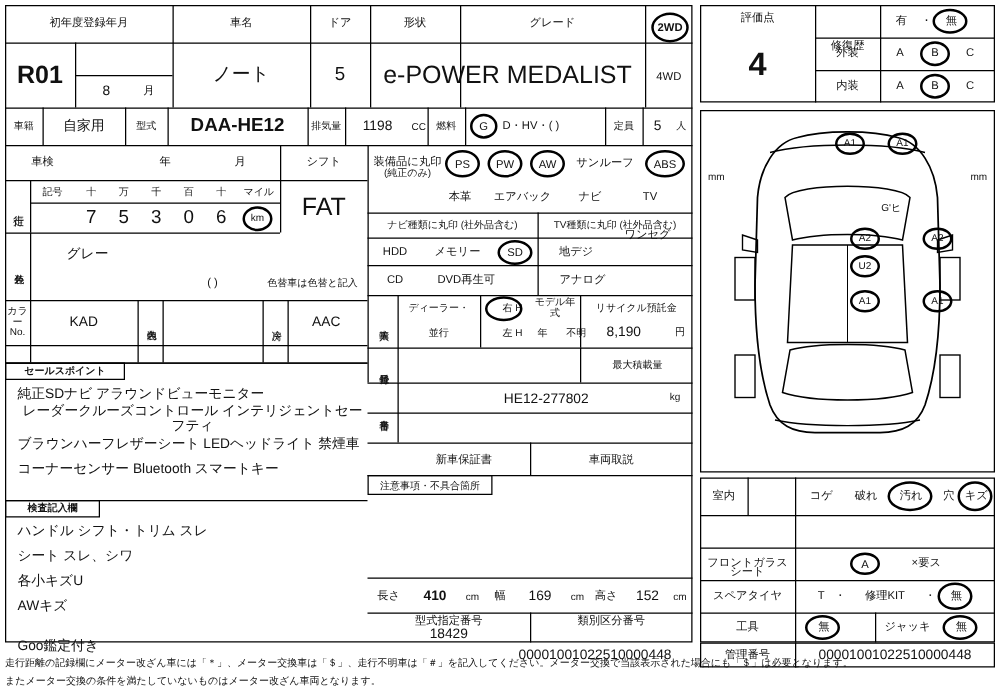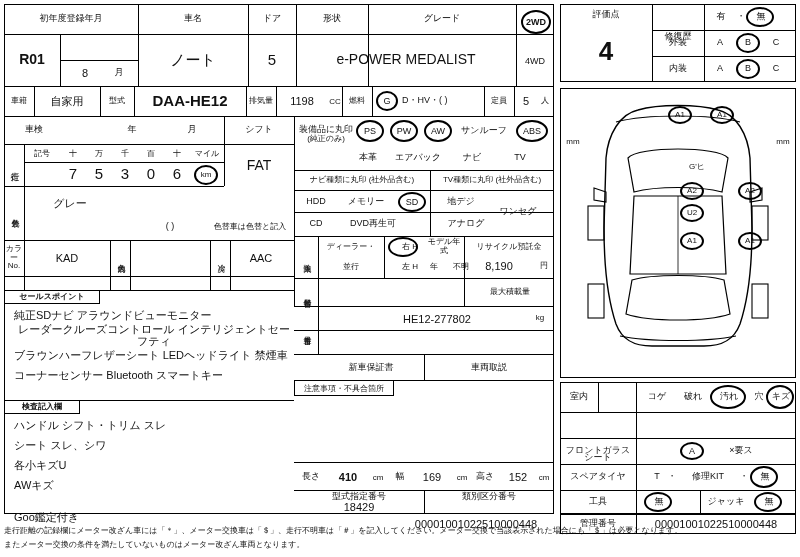--- a/index.html
+++ b/index.html
@@ -4,21 +4,21 @@
 <style>
   html,body{margin:0;padding:0;background:#fff;}
   body{width:800px;height:557px;font-family:"Liberation Sans",sans-serif;color:#111;}
   .sheet{position:relative;width:800px;height:557px;}
   .box{position:absolute;box-sizing:border-box;border:1px solid #000;}
   .lbl{position:absolute;box-sizing:border-box;display:flex;align-items:center;justify-content:center;text-align:center;line-height:1.1;}
   .tiny{font-size:8px;}
   .sm{font-size:9px;}
   .md{font-size:11px;}
   .lg{font-size:15px;}
-  .xl{font-size:14px;}
+  .xl{font-size:20px;}
   .xxl{font-size:26px;}
   .b{font-weight:bold;}
   .left{justify-content:flex-start;}
   .circ{position:absolute;border:2px solid #000;border-radius:50%;box-sizing:border-box;display:flex;align-items:center;justify-content:center;text-align:center;line-height:1;}
   .ell{position:absolute;border:2px solid #000;border-radius:50%;box-sizing:border-box;}
   .hl{position:absolute;background:#000;height:1px;}
   .vl{position:absolute;background:#000;width:1px;}
 </style>
 </head>
 <body>
@@ -163,21 +163,21 @@
   <div class="lbl tiny" style="left:294px;top:171px;width:136px;height:19px;">ナビ種類に丸印 (社外品含む)</div>
   <div class="lbl tiny" style="left:430px;top:171px;width:124px;height:19px;">TV種類に丸印 (社外品含む)</div>
 
   <div class="lbl sm" style="left:296px;top:191px;width:40px;height:21px;">HDD</div>
   <div class="lbl sm" style="left:340px;top:191px;width:52px;height:21px;">メモリー</div>
   <div class="circ sm" style="left:398px;top:192px;width:28px;height:20px;">SD</div>
   <div class="lbl sm" style="left:296px;top:213px;width:40px;height:22px;">CD</div>
   <div class="lbl sm" style="left:338px;top:213px;width:70px;height:22px;">DVD再生可</div>
 
   <div class="lbl sm" style="left:436px;top:191px;width:50px;height:21px;">地デジ</div>
-  <div class="lbl sm" style="left:490px;top:201px;width:56px;height:21px;">ワンセグ</div>
+  <div class="lbl sm" style="left:490px;top:177px;width:56px;height:21px;">ワンセグ</div>
   <div class="lbl sm" style="left:436px;top:213px;width:60px;height:22px;">アナログ</div>
 
   <div class="hl" style="left:4px;top:240px;width:290px;"></div>
   <div class="hl" style="left:4px;top:276px;width:290px;"></div>
   <div class="hl" style="left:4px;top:290px;width:290px;"></div>
   <div class="vl" style="left:24px;top:186px;height:54px;"></div>
   <div class="vl" style="left:24px;top:240px;height:50px;"></div>
   <div class="vl" style="left:110px;top:240px;height:50px;"></div>
   <div class="vl" style="left:130px;top:240px;height:50px;"></div>
   <div class="vl" style="left:210px;top:240px;height:50px;"></div>
@@ -299,21 +299,21 @@
     <line x1="118" y1="108" x2="118" y2="186" stroke="#000" stroke-width="0.8"></line>
   </svg>
 
   <div class="circ tiny" style="left:668px;top:106px;width:24px;height:18px;">A1</div>
   <div class="circ tiny" style="left:710px;top:106px;width:24px;height:18px;">A1</div>
   <div class="circ tiny" style="left:680px;top:182px;width:24px;height:18px;">A2</div>
   <div class="circ tiny" style="left:738px;top:182px;width:24px;height:18px;">A2</div>
   <div class="circ tiny" style="left:680px;top:204px;width:24px;height:18px;">U2</div>
   <div class="circ tiny" style="left:680px;top:232px;width:24px;height:18px;">A1</div>
   <div class="circ tiny" style="left:738px;top:232px;width:24px;height:18px;">A1</div>
-  <div class="lbl tiny" style="left:680px;top:160px;width:34px;height:14px;">G'ヒ</div>
+  <div class="lbl tiny" style="left:696px;top:160px;width:34px;height:14px;">G'ヒ</div>
 
   <div class="hl" style="left:560px;top:412px;width:236px;"></div>
   <div class="hl" style="left:560px;top:438px;width:236px;"></div>
   <div class="hl" style="left:560px;top:464px;width:236px;"></div>
   <div class="hl" style="left:560px;top:490px;width:236px;"></div>
   <div class="vl" style="left:598px;top:382px;height:30px;"></div>
   <div class="vl" style="left:636px;top:382px;height:30px;"></div>
   <div class="vl" style="left:636px;top:412px;height:102px;"></div>
   <div class="vl" style="left:700px;top:490px;height:24px;"></div>
 

